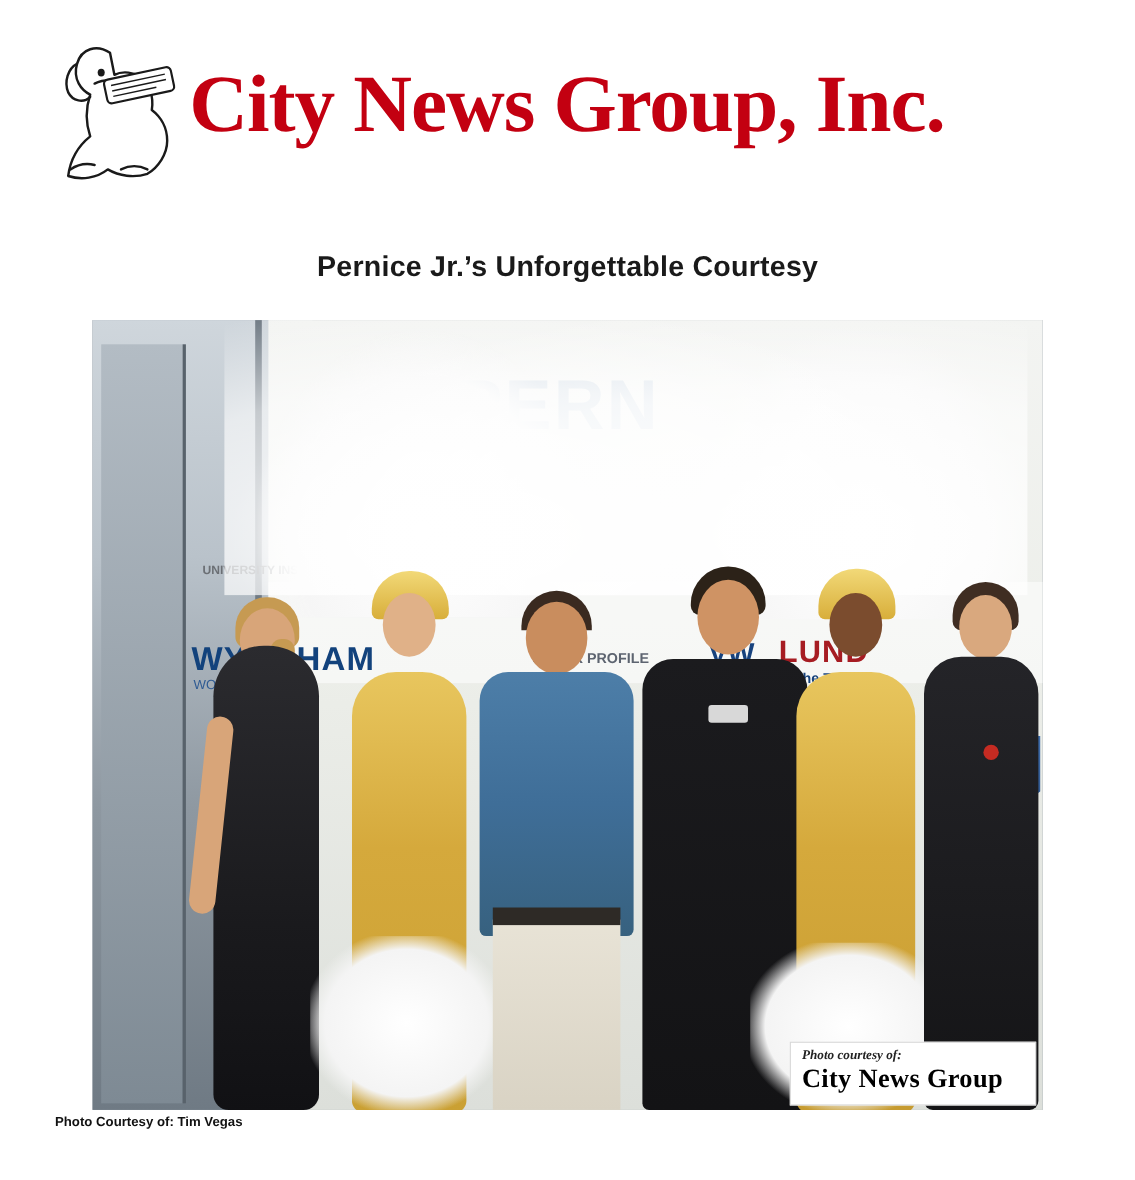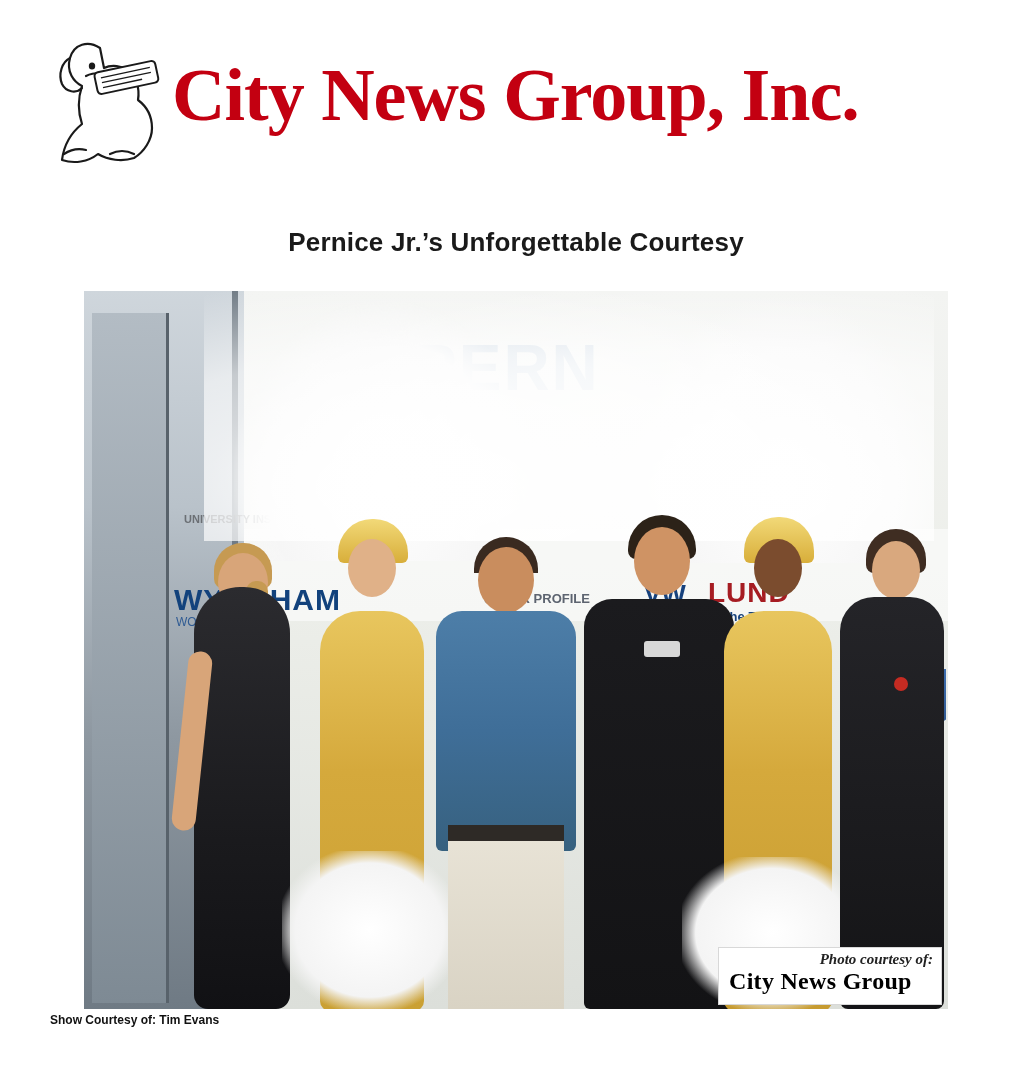--- a/index.html
+++ b/index.html
@@ -226,24 +226,23 @@
     height: 58px;
     background: #ffffff;
     border: 1px solid #d8d8d8;
     padding: 4px 8px 0 10px;
     box-sizing: border-box;
   }
   .credit-box .c1 {
     font-family: "Liberation Serif", serif;
     font-weight: bold;
     font-style: italic;
-    font-size: 15px;
+    font-size: 12px;
     color: #222;
     line-height: 14px;
-    text-align: right;
   }
   .credit-box .c2 {
     font-family: "Liberation Serif", serif;
     font-weight: bold;
     font-size: 24px;
     color: #000000;
     line-height: 30px;
     letter-spacing: 0.3px;
   }
 
@@ -359,15 +358,15 @@
       <div class="person p6-pin"></div>
 
       <div class="credit-box">
         <div class="c1">Photo courtesy of:</div>
         <div class="c2">City News Group</div>
       </div>
 
     </div>
   </div>
 
-  <div class="caption-credit">Show Courtesy of: Tim Evans</div>
+  <div class="caption-credit">Photo Courtesy of: Tim Vegas</div>
 
 </div>
 
 </body></html>

